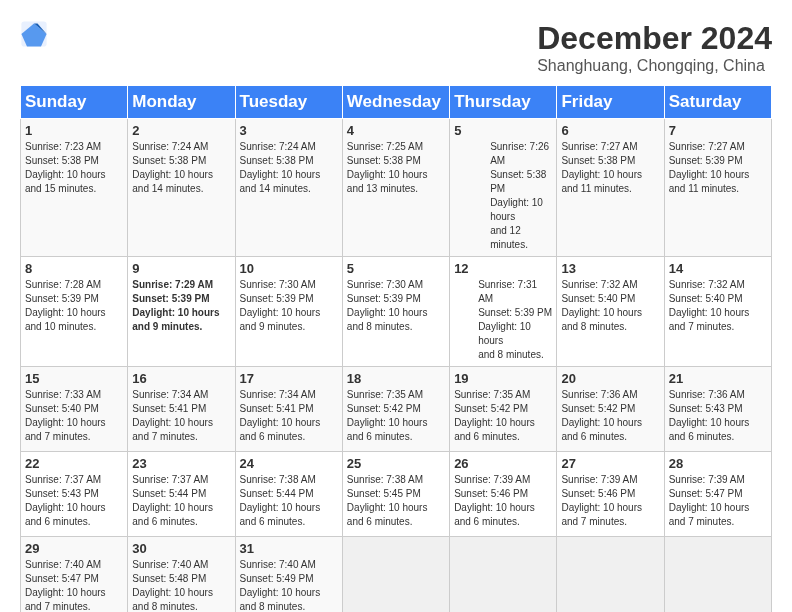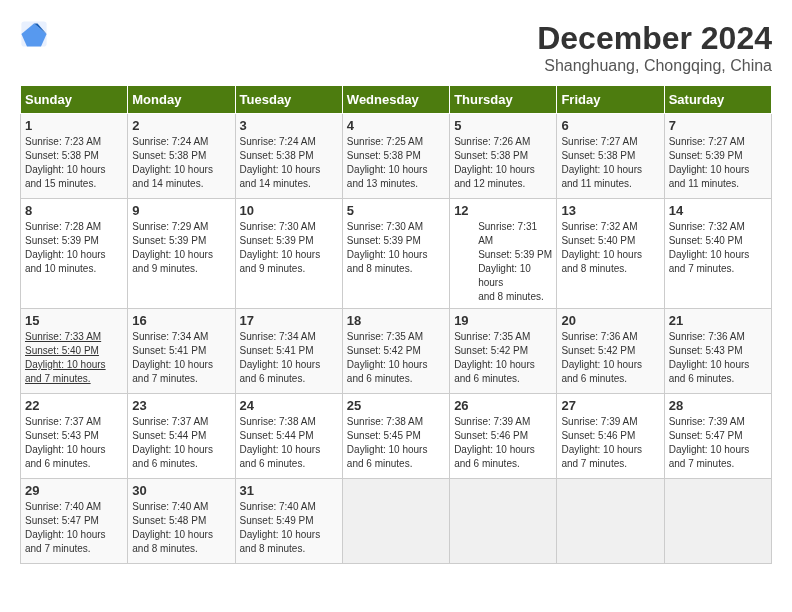--- a/index.html
+++ b/index.html
@@ -28,42 +28,41 @@
     }
     .logo-text span {
       color: #1a73e8;
     }
     .logo-icon {
       width: 28px;
       height: 28px;
       margin-right: 2px;
     }
     .title-block {
-      text-align: right;
     }
     .month-title {
       font-size: 32px;
       font-weight: bold;
       color: #333;
     }
     .location {
       font-size: 16px;
       color: #555;
     }
     table {
       width: 100%;
       border-collapse: collapse;
       font-size: 10px;
     }
     thead tr th {
-      background: #4d7c0f;
+      background: #3b82f6;
       color: #fff;
       padding: 6px 4px;
       text-align: left;
-      font-size: 13px;
+      font-size: 17px;
       font-weight: bold;
       border: 1px solid #fff;
     }
     tbody tr td {
       border: 1px solid #ccc;
       vertical-align: top;
       padding: 4px;
       height: 85px;
       width: calc(100% / 7);
       background: #fff;
@@ -141,21 +140,21 @@
         </td>
         <td>
           <span class="day-num">4</span>
           <div class="day-info" style="white-space: pre-line;">Sunrise: 7:25 AM
 Sunset: 5:38 PM
 Daylight: 10 hours
 and 13 minutes.</div>
         </td>
         <td>
           <span class="day-num">5</span>
-          <div class="day-info" style="white-space: pre-line;">Sunrise: 7:26 AM
+          <div class="day-info" style="white-space: pre-line; margin-left: 36px;">Sunrise: 7:26 AM
 Sunset: 5:38 PM
 Daylight: 10 hours
 and 12 minutes.</div>
         </td>
         <td>
           <span class="day-num">6</span>
           <div class="day-info" style="white-space: pre-line;">Sunrise: 7:27 AM
 Sunset: 5:38 PM
 Daylight: 10 hours
 and 11 minutes.</div>
@@ -171,21 +170,21 @@
       <tr>
         <td>
           <span class="day-num">8</span>
           <div class="day-info" style="white-space: pre-line;">Sunrise: 7:28 AM
 Sunset: 5:39 PM
 Daylight: 10 hours
 and 10 minutes.</div>
         </td>
         <td>
           <span class="day-num">9</span>
-          <div class="day-info" style="white-space: pre-line;">Sunrise: 7:29 AM
+          <div class="day-info" style="white-space: pre-line; font-weight: bold;">Sunrise: 7:29 AM
 Sunset: 5:39 PM
 Daylight: 10 hours
 and 9 minutes.</div>
         </td>
         <td>
           <span class="day-num">10</span>
           <div class="day-info" style="white-space: pre-line;">Sunrise: 7:30 AM
 Sunset: 5:39 PM
 Daylight: 10 hours
 and 9 minutes.</div>
@@ -215,21 +214,21 @@
           <span class="day-num">14</span>
           <div class="day-info" style="white-space: pre-line;">Sunrise: 7:32 AM
 Sunset: 5:40 PM
 Daylight: 10 hours
 and 7 minutes.</div>
         </td>
       </tr>
       <tr>
         <td>
           <span class="day-num">15</span>
-          <div class="day-info" style="white-space: pre-line; text-decoration: underline;">Sunrise: 7:33 AM
+          <div class="day-info" style="white-space: pre-line;">Sunrise: 7:33 AM
 Sunset: 5:40 PM
 Daylight: 10 hours
 and 7 minutes.</div>
         </td>
         <td>
           <span class="day-num">16</span>
           <div class="day-info" style="white-space: pre-line;">Sunrise: 7:34 AM
 Sunset: 5:41 PM
 Daylight: 10 hours
 and 7 minutes.</div>

